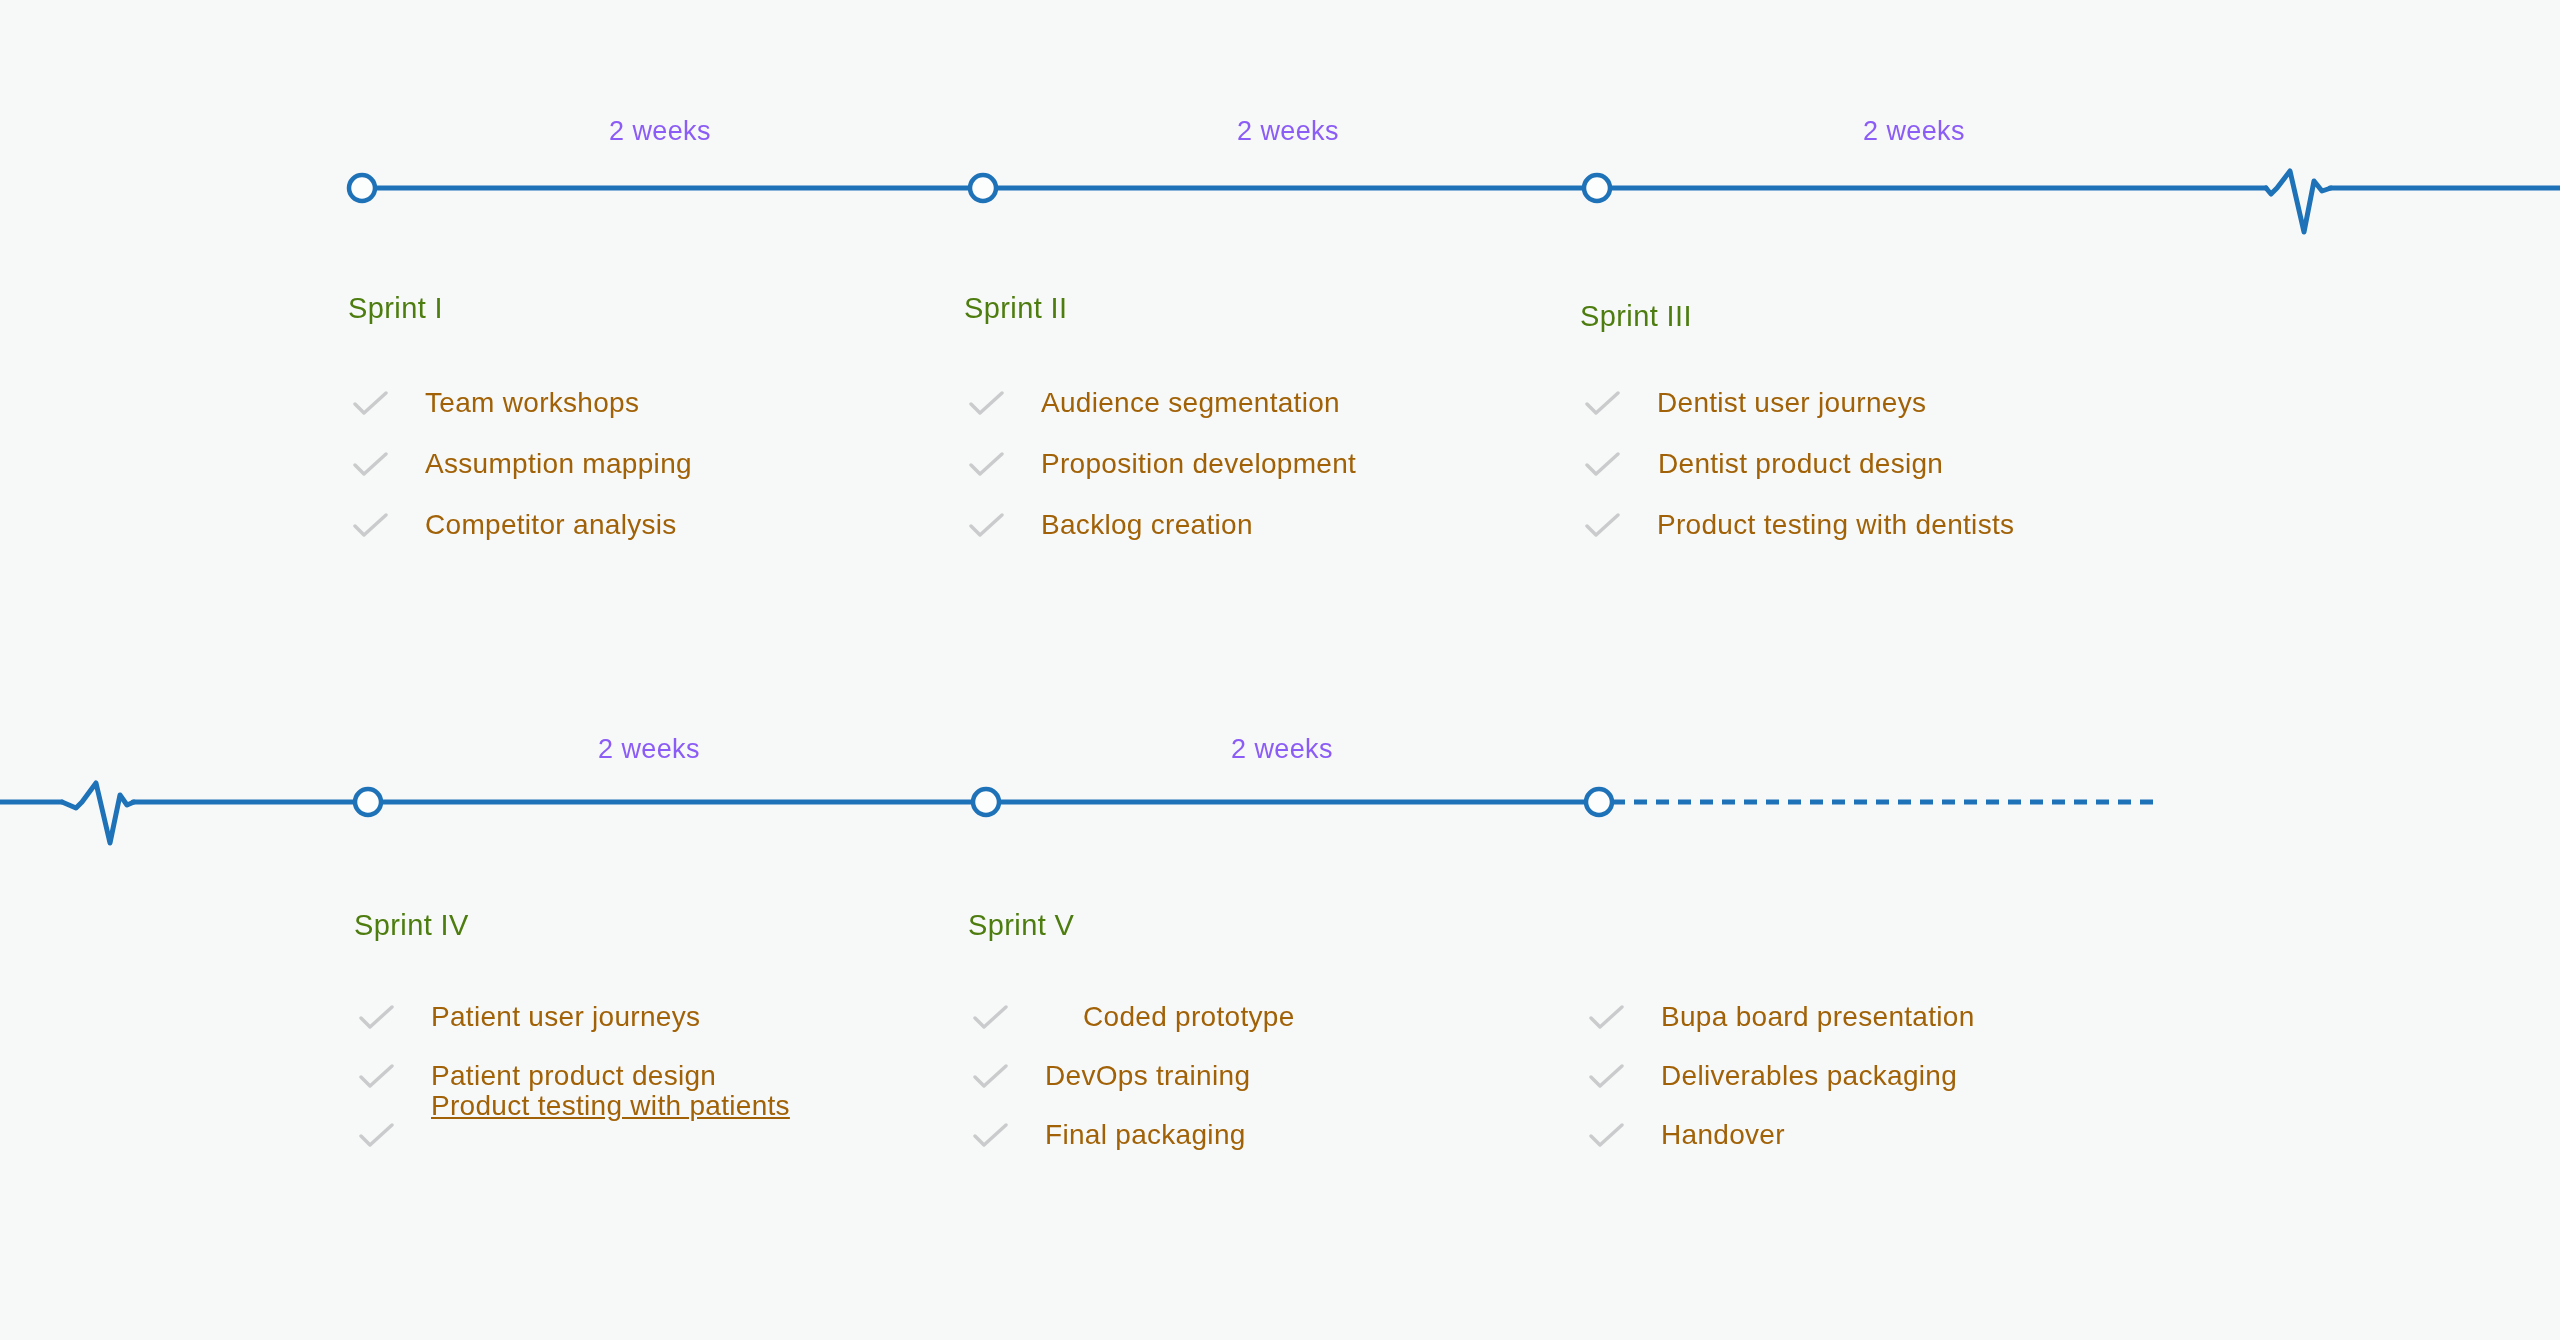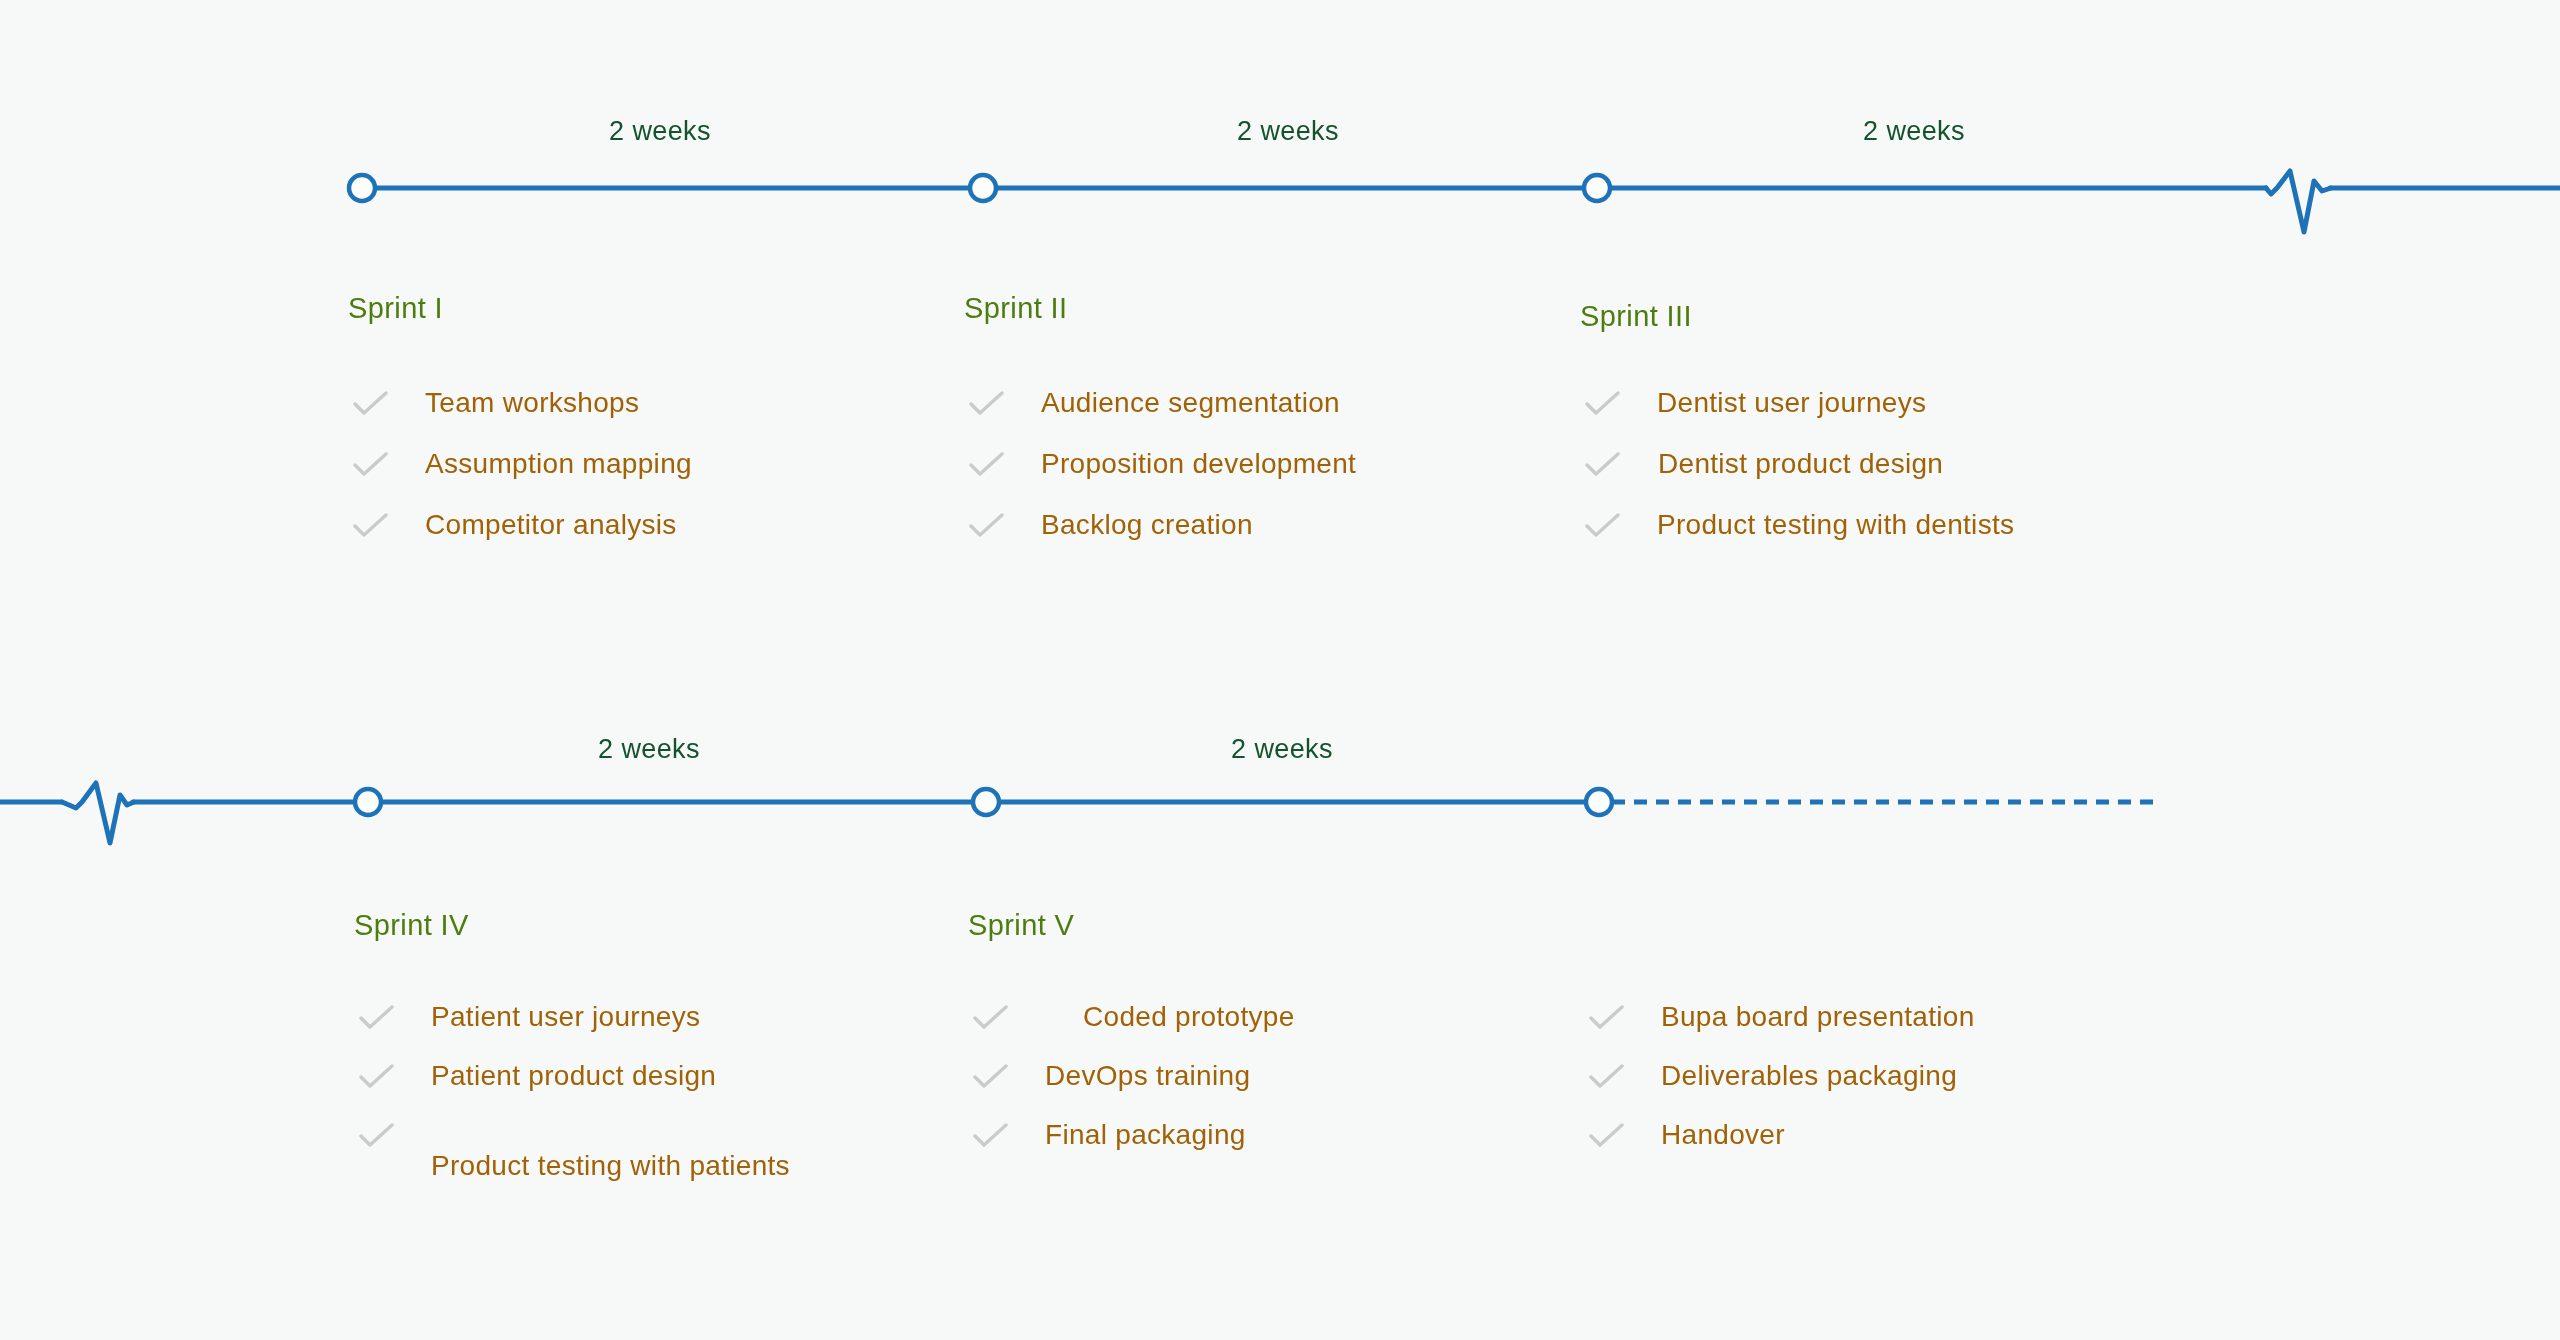--- a/index.html
+++ b/index.html
@@ -23,21 +23,21 @@
     left: 0;
     top: 0;
   }
   .duration-label {
     position: absolute;
     width: 260px;
     margin-left: -130px;
     text-align: center;
     font-size: 27px;
     letter-spacing: 0.4px;
-    color: #14532d;
+    color: #8b5cf6;
     white-space: nowrap;
   }
   .sprint-title {
     position: absolute;
     font-size: 29px;
     letter-spacing: 0.4px;
     color: #4d7c0f;
     white-space: nowrap;
   }
   .task-check {
@@ -119,21 +119,21 @@
         <polyline points="2,14 11,23 33,3" fill="none" stroke="#c9cbcc" stroke-width="3.4" stroke-linecap="round" stroke-linejoin="round"></polyline>
       </svg></div>
     <div class="task-label" style="left: 431px; top: 1001px;">Patient user journeys</div>
     <div class="task-check" style="left: 359px; top: 1063px;"><svg width="36" height="27" viewBox="0 0 36 27">
         <polyline points="2,14 11,23 33,3" fill="none" stroke="#c9cbcc" stroke-width="3.4" stroke-linecap="round" stroke-linejoin="round"></polyline>
       </svg></div>
     <div class="task-label" style="left: 431px; top: 1060px;">Patient product design</div>
     <div class="task-check" style="left: 359px; top: 1122px;"><svg width="36" height="27" viewBox="0 0 36 27">
         <polyline points="2,14 11,23 33,3" fill="none" stroke="#c9cbcc" stroke-width="3.4" stroke-linecap="round" stroke-linejoin="round"></polyline>
       </svg></div>
-    <div class="task-label" style="left: 431px; top: 1150px;">Product testing with patients</div>
+    <div class="task-label" style="left: 431px; top: 1090px; text-decoration: underline;">Product testing with patients</div>
     <div class="sprint-title" style="left: 968px; top: 909px;">Sprint V</div>
     <div class="task-check" style="left: 973px; top: 1004px;"><svg width="36" height="27" viewBox="0 0 36 27">
         <polyline points="2,14 11,23 33,3" fill="none" stroke="#c9cbcc" stroke-width="3.4" stroke-linecap="round" stroke-linejoin="round"></polyline>
       </svg></div>
     <div class="task-label" style="left: 1045px; top: 1001px; margin-left: 38px;">Coded prototype</div>
     <div class="task-check" style="left: 973px; top: 1063px;"><svg width="36" height="27" viewBox="0 0 36 27">
         <polyline points="2,14 11,23 33,3" fill="none" stroke="#c9cbcc" stroke-width="3.4" stroke-linecap="round" stroke-linejoin="round"></polyline>
       </svg></div>
     <div class="task-label" style="left: 1045px; top: 1060px;">DevOps training</div>
     <div class="task-check" style="left: 973px; top: 1122px;"><svg width="36" height="27" viewBox="0 0 36 27">

